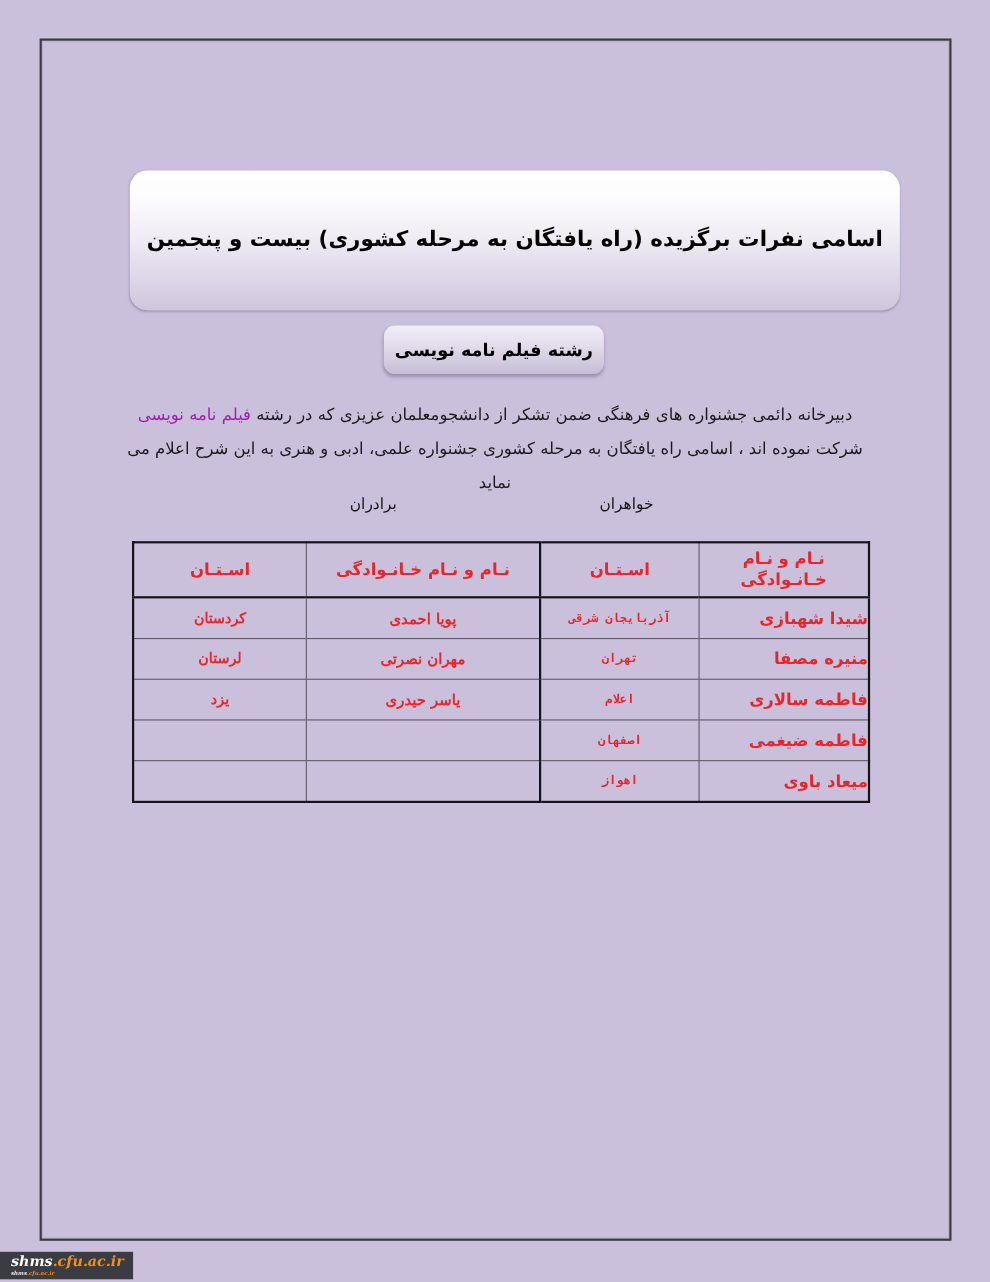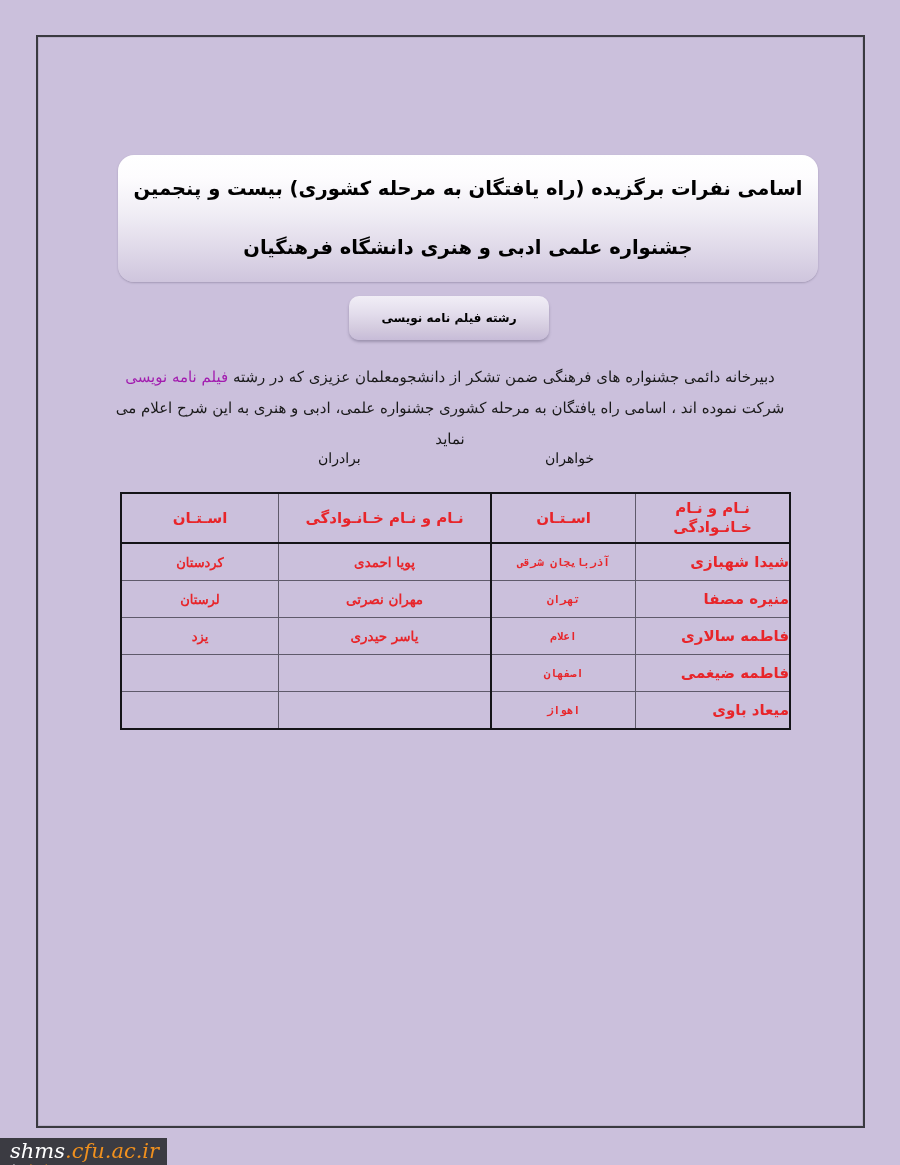--- a/index.html
+++ b/index.html
@@ -80,21 +80,21 @@
                 #c7bcd8 100%);
     box-shadow: 0 2px 3px rgba(80,70,100,0.38);
     display: flex;
     align-items: center;
     justify-content: center;
     box-sizing: border-box;
   }
   #subtitle-badge span {
     color: #000000;
     font-weight: bold;
-    font-size: 12px;
+    font-size: 16px;
     direction: rtl;
     white-space: nowrap;
   }
 
   
   #body-paragraph {
     position: absolute;
     left: 105px;
     top: 362px;
     width: 690px;
@@ -179,22 +179,22 @@
     left: 0px;
     top: 1138px;
     background: #3b3b42;
     padding: 3px 8px 2px 10px;
     direction: ltr;
     line-height: 1;
   }
   #watermark .wm-main {
     font-family: "DejaVu Serif", "Liberation Serif", serif;
     font-style: italic;
-    font-weight: normal;
-    font-size: 21px;
+    font-weight: bold;
+    font-size: 13px;
     white-space: nowrap;
   }
   #watermark .wm-shms { color: #ffffff; }
   #watermark .wm-domain { color: #f0901e; }
   #watermark .wm-sub {
     font-family: "DejaVu Serif", "Liberation Serif", serif;
     font-style: italic;
     font-weight: bold;
     font-size: 5px;
     white-space: nowrap;
@@ -203,21 +203,20 @@
   #watermark .wm-sub .a { color: #e9e9ef; }
   #watermark .wm-sub .b { color: #f0901e; }
 </style>
 </head>
 <body>
 
 <div id="page-frame"></div>
 
 <div id="title-panel">
   <div class="title-line">اسامی نفرات برگزیده (راه یافتگان به  مرحله کشوری) بیست و پنجمین</div>
-  <div class="title-line second">جشنواره علمی ادبی و هنری دانشگاه فرهنگیان</div>
 </div>
 
 <div id="subtitle-badge">
   <span>رشته فیلم نامه نویسی</span>
 </div>
 
 <div id="body-paragraph">
   <span>دبیرخانه دائمی جشنواره های فرهنگی ضمن تشکر از دانشجومعلمان عزیزی که در رشته </span><span class="highlight">فیلم نامه نویسی</span><span> شرکت نموده اند ، اسامی راه یافتگان به مرحله کشوری جشنواره علمی، ادبی و هنری به این شرح اعلام می نماید</span>
 </div>
 

